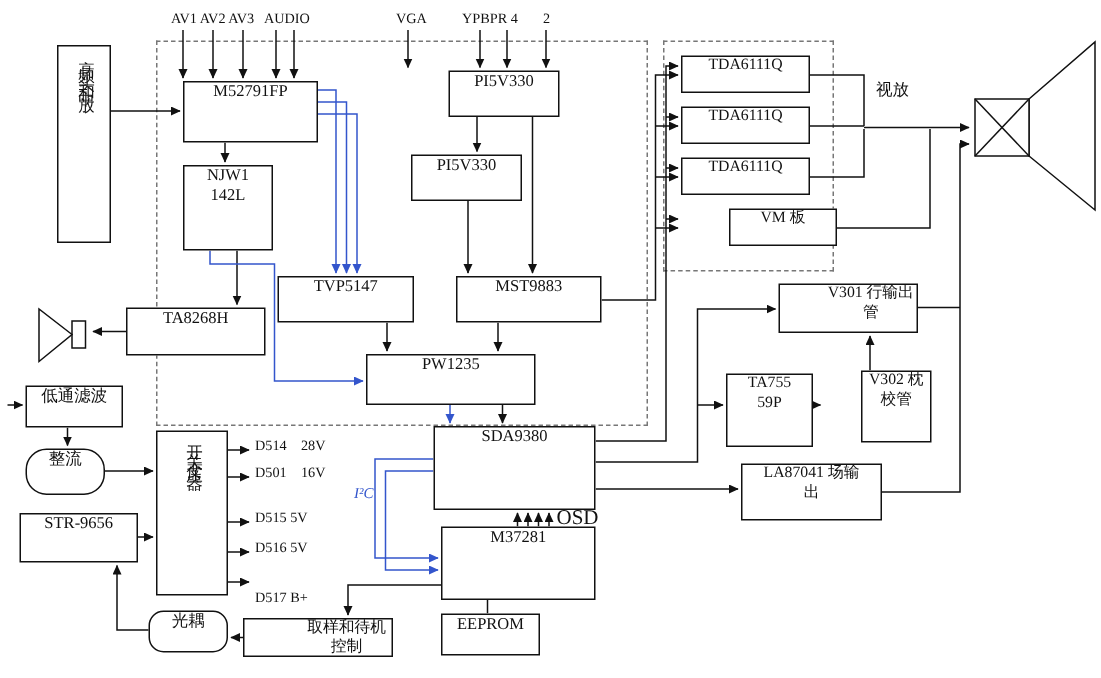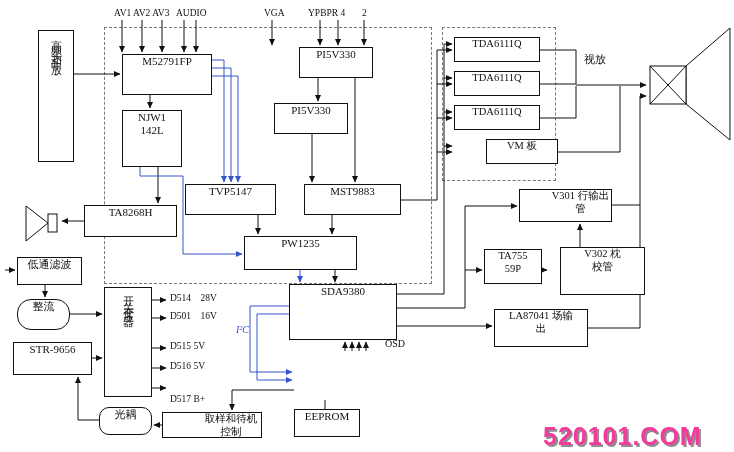--- a/index.html
+++ b/index.html
@@ -158,20 +158,23 @@
     </div>
   <div class="blk" style="left:84px;top:205px;width:93px;height:32px;">
       <span>TA8268H</span>
     </div>
   <div class="blk" style="left:244px;top:236px;width:113px;height:34px;">
       <span>PW1235</span>
     </div>
   <div class="blk" style="left:289px;top:284px;width:108px;height:56px;">
       <span>SDA9380</span>
     </div>
+  <div class="blk" style="left:294px;top:351px;width:103px;height:49px;">
+      <span>M37281</span>
+    </div>
   <div class="blk" style="left:17px;top:257px;width:65px;height:28px;">
       <span>低通滤波</span>
     </div>
   <div class="blk" style="left:294px;top:409px;width:66px;height:28px;">
       <span>EEPROM</span>
     </div>
   <div class="blk" style="left:17px;top:299px;width:53px;height:31px;border-radius:14px;">
       <span>整流</span>
     </div>
   <div class="blk" style="left:13px;top:342px;width:79px;height:33px;">
@@ -194,37 +197,36 @@
     </div>
   <div class="blk small" style="left:454px;top:105px;width:86px;height:25px;">
       <span>TDA6111Q</span>
     </div>
   <div class="blk small" style="left:454px;top:139px;width:72px;height:25px;margin-left:32px;">
       <span>VM 板</span>
     </div>
   <div class="blk small" style="left:519px;top:189px;width:93px;height:33px;padding-left:30px;">
       <span>V301 行输出管</span>
     </div>
-  <div class="blk small" style="left:484px;top:249px;width:58px;height:35px;">
+  <div class="blk small" style="left:484px;top:249px;width:58px;height:49px;">
       <span>TA755</span>
       <span>59P</span>
     </div>
-  <div class="blk small" style="left:560px;top:247px;width:85px;height:48px;">
+  <div class="blk small" style="left:574px;top:247px;width:47px;height:48px;">
       <span>V302 枕</span>
       <span>校管</span>
     </div>
   <div class="blk small" style="left:494px;top:309px;width:94px;height:38px;">
       <span>LA87041 场输</span>
       <span>出</span>
     </div>
 
   <div class="lbl cn" style="left:584px;top:52px;">视放</div>
   <div class="lbl" style="left:170px;top:293px;">D514    28V</div>
   <div class="lbl" style="left:170px;top:311px;">D501    16V</div>
   <div class="lbl blue" style="left:236px;top:324px;">I²C</div>
   <div class="lbl" style="left:170px;top:341px;">D515 5V</div>
   <div class="lbl" style="left:170px;top:361px;text-align:center;">D516 5V</div>
   <div class="lbl" style="left:170px;top:381px;margin-top:13px;">D517 B+</div>
-  <div class="lbl" style="left:385px;top:338px;font-size:10px;">OSD</div>
-
-  <div class="wm">520101.COM</div>
+  <div class="lbl" style="left:371px;top:338px;font-size:14px;">OSD</div>
+
 
 </div>
 
 </body></html>

